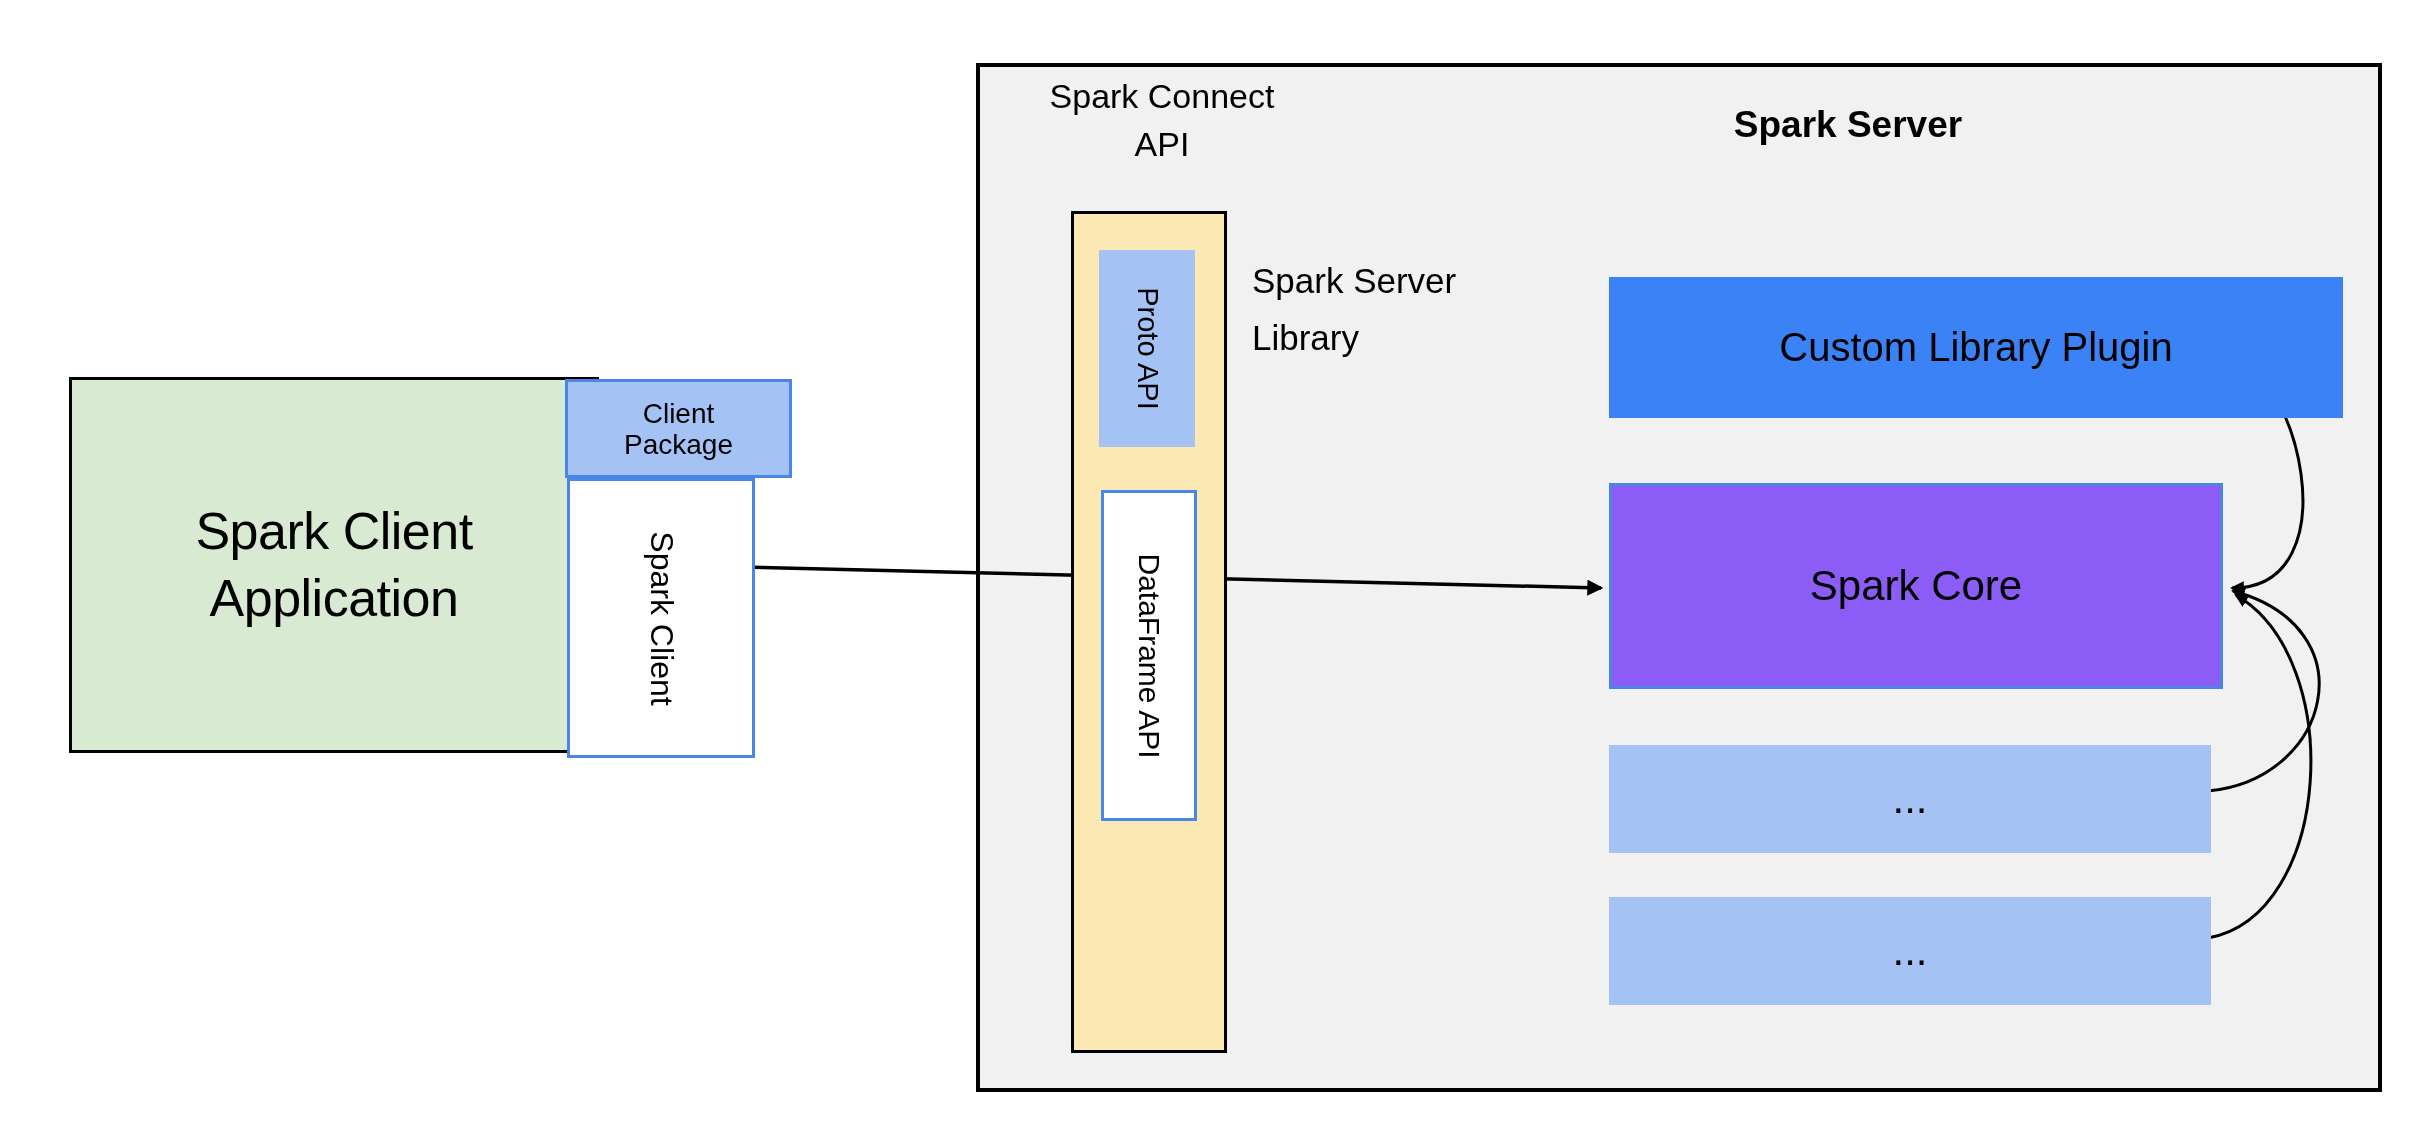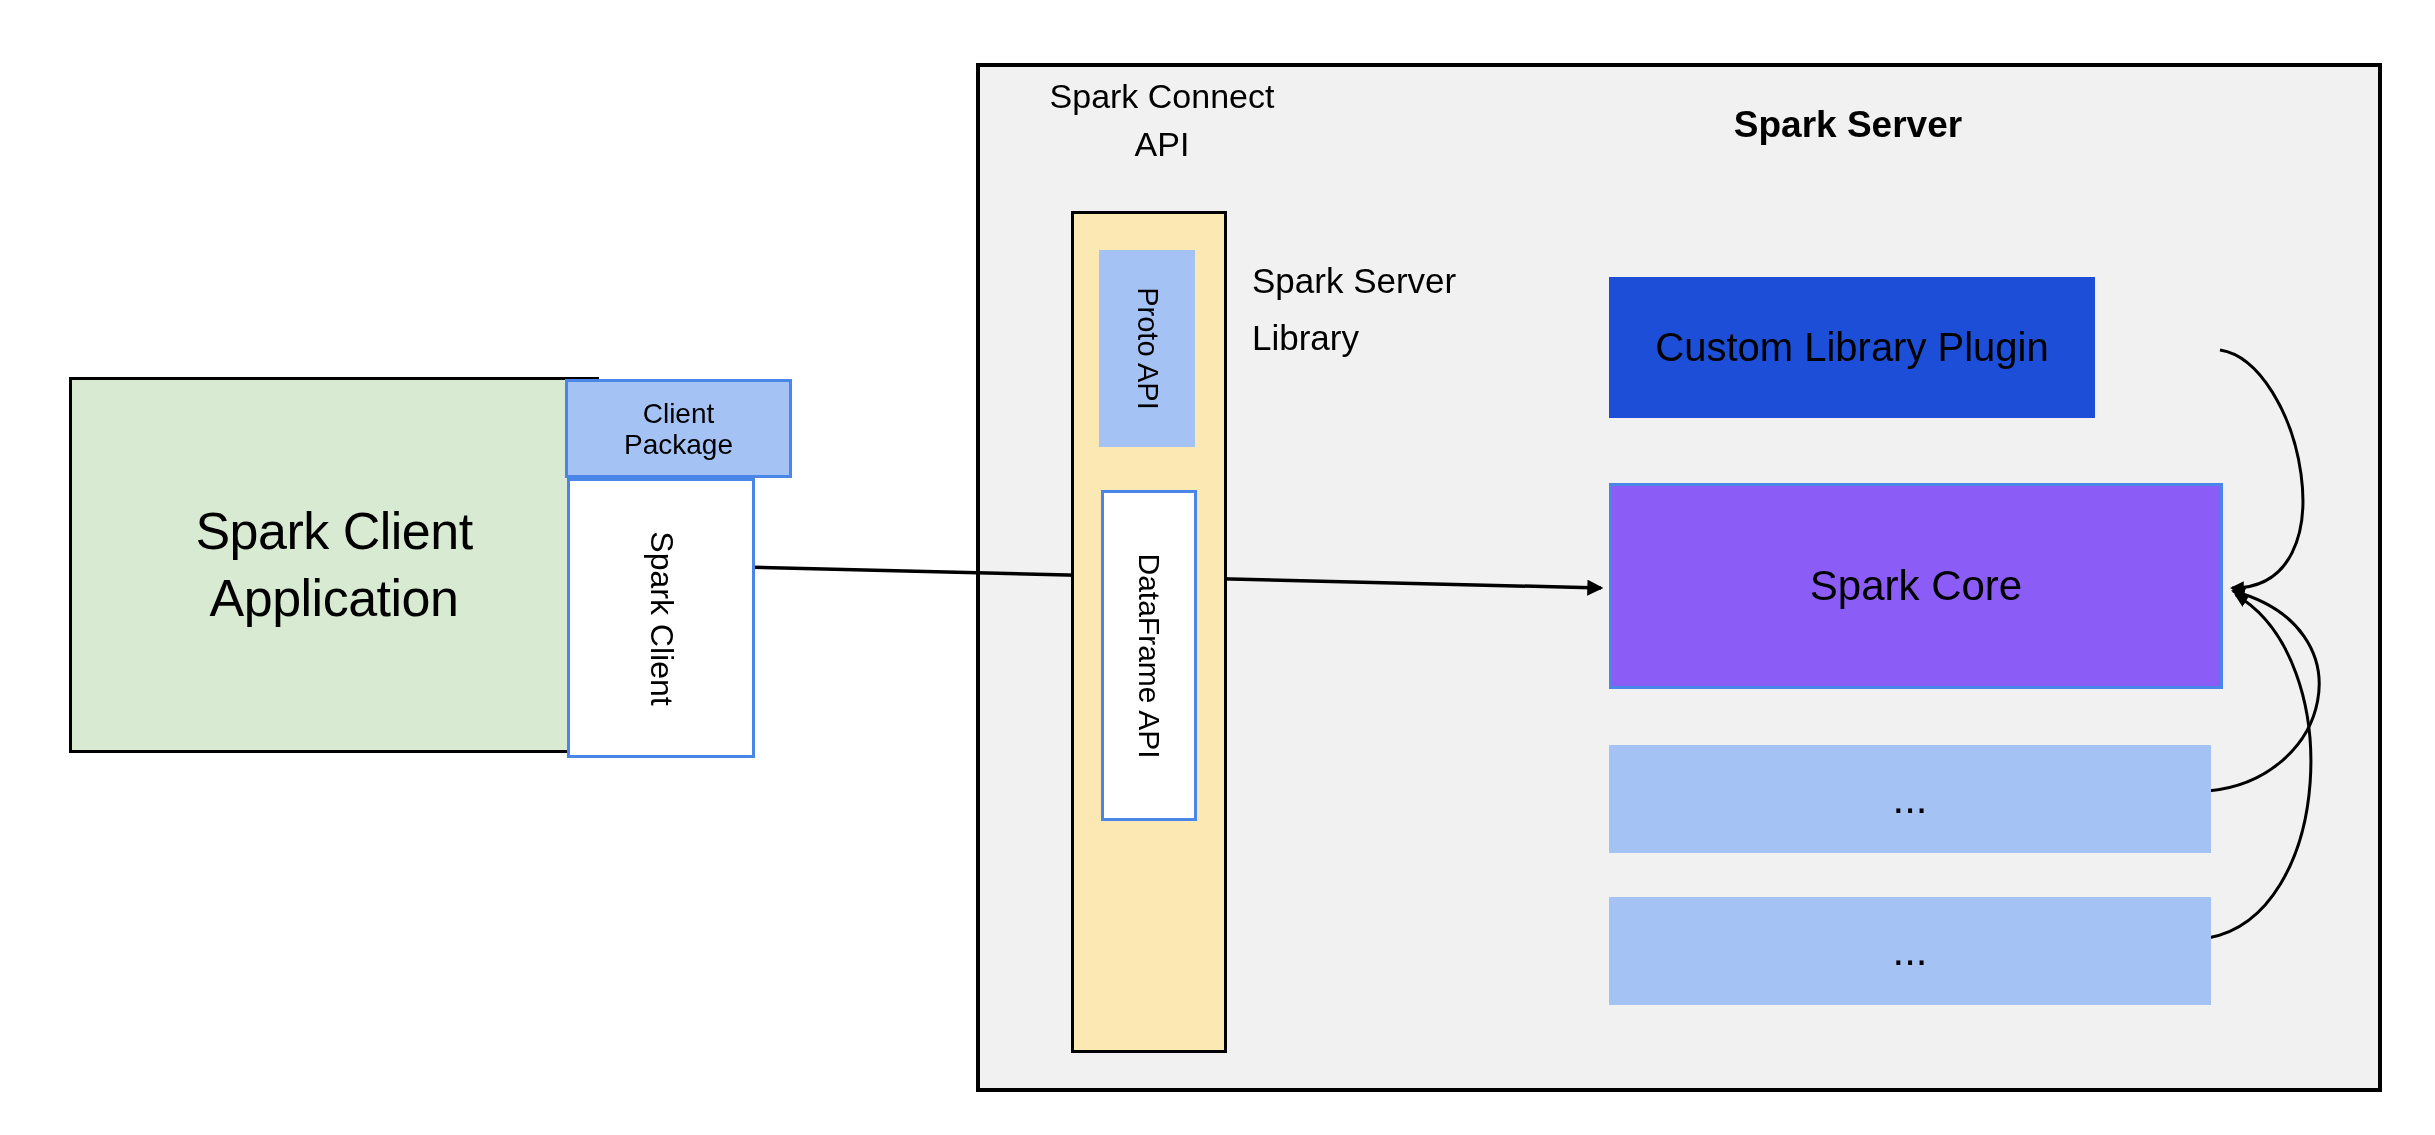--- a/index.html
+++ b/index.html
@@ -44,22 +44,22 @@
     left:1099px;top:250px;width:96px;height:197px;
     background:#a4c2f4;
     display:flex;align-items:center;justify-content:center;
   }
   .df-box{
     left:1101px;top:490px;width:96px;height:331px;
     background:#ffffff;border:3px solid #4a86e8;
     display:flex;align-items:center;justify-content:center;
   }
   .plugin-box{
-    left:1609px;top:277px;width:486px;height:141px;
-    background:#1d4ed8;
+    left:1609px;top:277px;width:734px;height:141px;
+    background:#3b82f6;
     display:flex;align-items:center;justify-content:center;
     font-size:40px;
   }
   .core-box{
     left:1609px;top:483px;width:614px;height:206px;
     background:#8b5cf6;border:3px solid #4a86e8;
     display:flex;align-items:center;justify-content:center;
     font-size:42px;
   }
   .dots-box{

